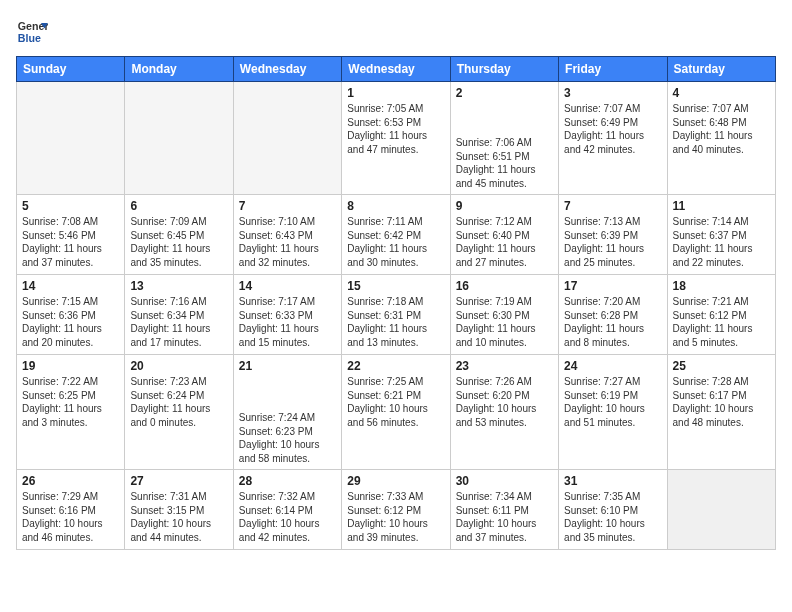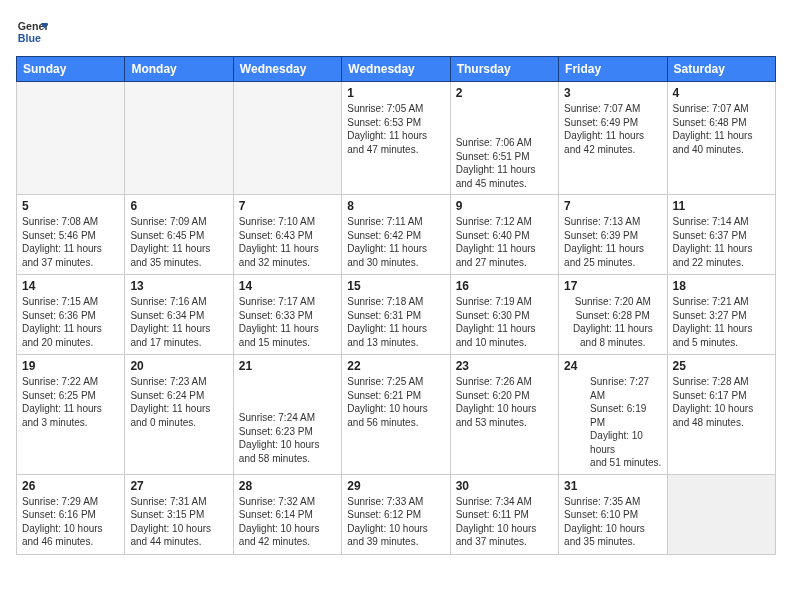--- a/index.html
+++ b/index.html
@@ -225,29 +225,29 @@
         </td>
         <td>
           <span class="day-num">16</span>
           <div class="day-info" style="white-space: pre-line;">Sunrise: 7:19 AM
 Sunset: 6:30 PM
 Daylight: 11 hours
 and 10 minutes.</div>
         </td>
         <td>
           <span class="day-num">17</span>
-          <div class="day-info" style="white-space: pre-line; text-align: center;">Sunrise: 7:20 AM
+          <div class="day-info" style="white-space: pre-line;">Sunrise: 7:20 AM
 Sunset: 6:28 PM
 Daylight: 11 hours
 and 8 minutes.</div>
         </td>
         <td>
           <span class="day-num">18</span>
           <div class="day-info" style="white-space: pre-line;">Sunrise: 7:21 AM
-Sunset: 3:27 PM
+Sunset: 6:12 PM
 Daylight: 11 hours
 and 5 minutes.</div>
         </td>
       </tr>
       <tr>
         <td>
           <span class="day-num">19</span>
           <div class="day-info" style="white-space: pre-line;">Sunrise: 7:22 AM
 Sunset: 6:25 PM
 Daylight: 11 hours
@@ -276,21 +276,21 @@
         </td>
         <td>
           <span class="day-num">23</span>
           <div class="day-info" style="white-space: pre-line;">Sunrise: 7:26 AM
 Sunset: 6:20 PM
 Daylight: 10 hours
 and 53 minutes.</div>
         </td>
         <td>
           <span class="day-num">24</span>
-          <div class="day-info" style="white-space: pre-line; margin-left: 26px;">Sunrise: 7:27 AM
+          <div class="day-info" style="white-space: pre-line;">Sunrise: 7:27 AM
 Sunset: 6:19 PM
 Daylight: 10 hours
 and 51 minutes.</div>
         </td>
         <td>
           <span class="day-num">25</span>
           <div class="day-info" style="white-space: pre-line;">Sunrise: 7:28 AM
 Sunset: 6:17 PM
 Daylight: 10 hours
 and 48 minutes.</div>

